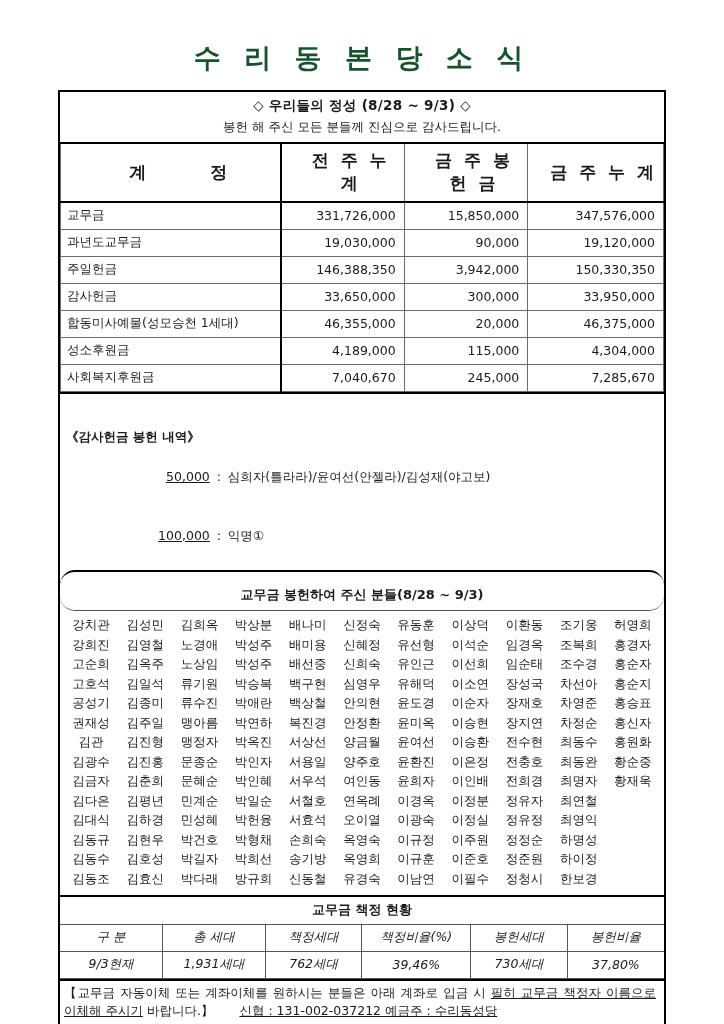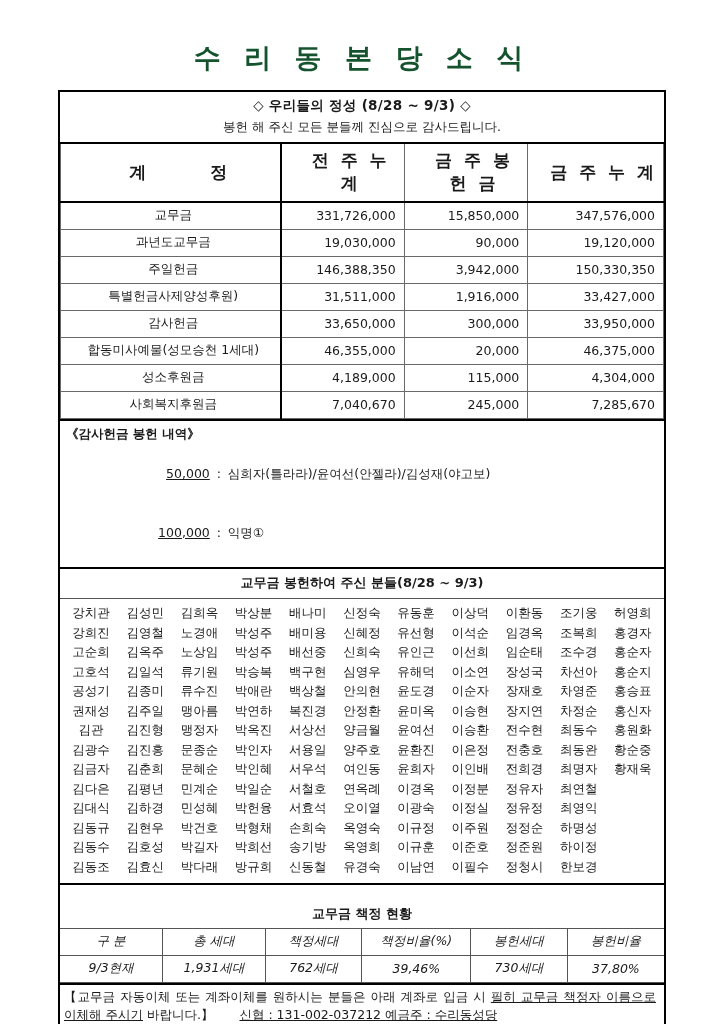--- a/index.html
+++ b/index.html
@@ -73,77 +73,79 @@
   }
   .hdr-acct {
     letter-spacing: 0;
   }
   .hdr-acct span { display: inline-block; }
   .acct-left  { margin-right: 64px; letter-spacing: 0; }
   .thick-left { border-left: 2px solid #000 !important; text-align: center; }
   .row-label {
     font-size: 12.5px;
     padding: 4px 0 5px 6px;
-    text-align: center;
+    text-align: left;
   }
   .row-num {
     font-size: 12.5px;
     padding: 4px 8px 5px 0;
     text-align: right;
   }
 
   
   .thanks-box {
     border-top: 2px solid #000;
     padding: 5px 0 6px 0;
   }
   .thanks-title {
     font-size: 12.5px;
     font-weight: bold;
     padding-left: 6px;
     padding-bottom: 2px;
+    margin-top: 30px;
   }
   .thanks-line {
     font-size: 12.5px;
     padding-left: 56px;
     line-height: 1.55;
     white-space: pre;
   }
   .thanks-amt { display: inline-block; width: 62px; text-align: right; text-decoration: underline; }
   .thanks-sep { display: inline-block; width: 18px; text-align: center; }
 
   
   .names-head {
     border-top: 2px solid #000;
     border-bottom: 1px solid #555;
     text-align: center;
     font-size: 13px;
     font-weight: bold;
-    padding: 5px 0 6px 0;
+    padding: 14px 0 6px 0;
+    border-radius: 15px;
   }
   .names-grid {
     padding: 5px 4px 6px 4px;
   }
   .names-grid table { table-layout: fixed; width: 100%; }
   .names-grid td {
     border: none;
     text-align: center;
     font-size: 12.5px;
     line-height: 1.0;
     padding: 3px 0 4px 0;
     white-space: nowrap;
   }
 
   
   .status-wrap { border-top: 2px solid #000; }
   .status-title {
     text-align: center;
     font-size: 13px;
     font-weight: bold;
-    padding: 20px 0 5px 0;
+    padding: 4px 0 5px 0;
     border-bottom: 1px solid #555;
   }
   .status-table td {
     text-align: center;
     font-size: 12.5px;
     padding: 4px 0 5px 0;
     border-top: none;
     font-style: italic;
   }
   .status-table tr:first-child td { border-top: none; }
@@ -203,26 +205,20 @@
         <td class="row-label">과년도교무금</td>
         <td class="row-num thick-left">19,030,000</td>
         <td class="row-num">90,000</td>
         <td class="row-num">19,120,000</td>
       </tr>
       <tr>
         <td class="row-label">주일헌금</td>
         <td class="row-num thick-left">146,388,350</td>
         <td class="row-num">3,942,000</td>
         <td class="row-num">150,330,350</td>
-      </tr>
-      <tr>
-        <td class="row-label">특별헌금사제양성후원)</td>
-        <td class="row-num thick-left">31,511,000</td>
-        <td class="row-num">1,916,000</td>
-        <td class="row-num">33,427,000</td>
       </tr>
       <tr>
         <td class="row-label">감사헌금</td>
         <td class="row-num thick-left">33,650,000</td>
         <td class="row-num">300,000</td>
         <td class="row-num">33,950,000</td>
       </tr>
       <tr>
         <td class="row-label">합동미사예물(성모승천 1세대)</td>
         <td class="row-num thick-left">46,355,000</td>

